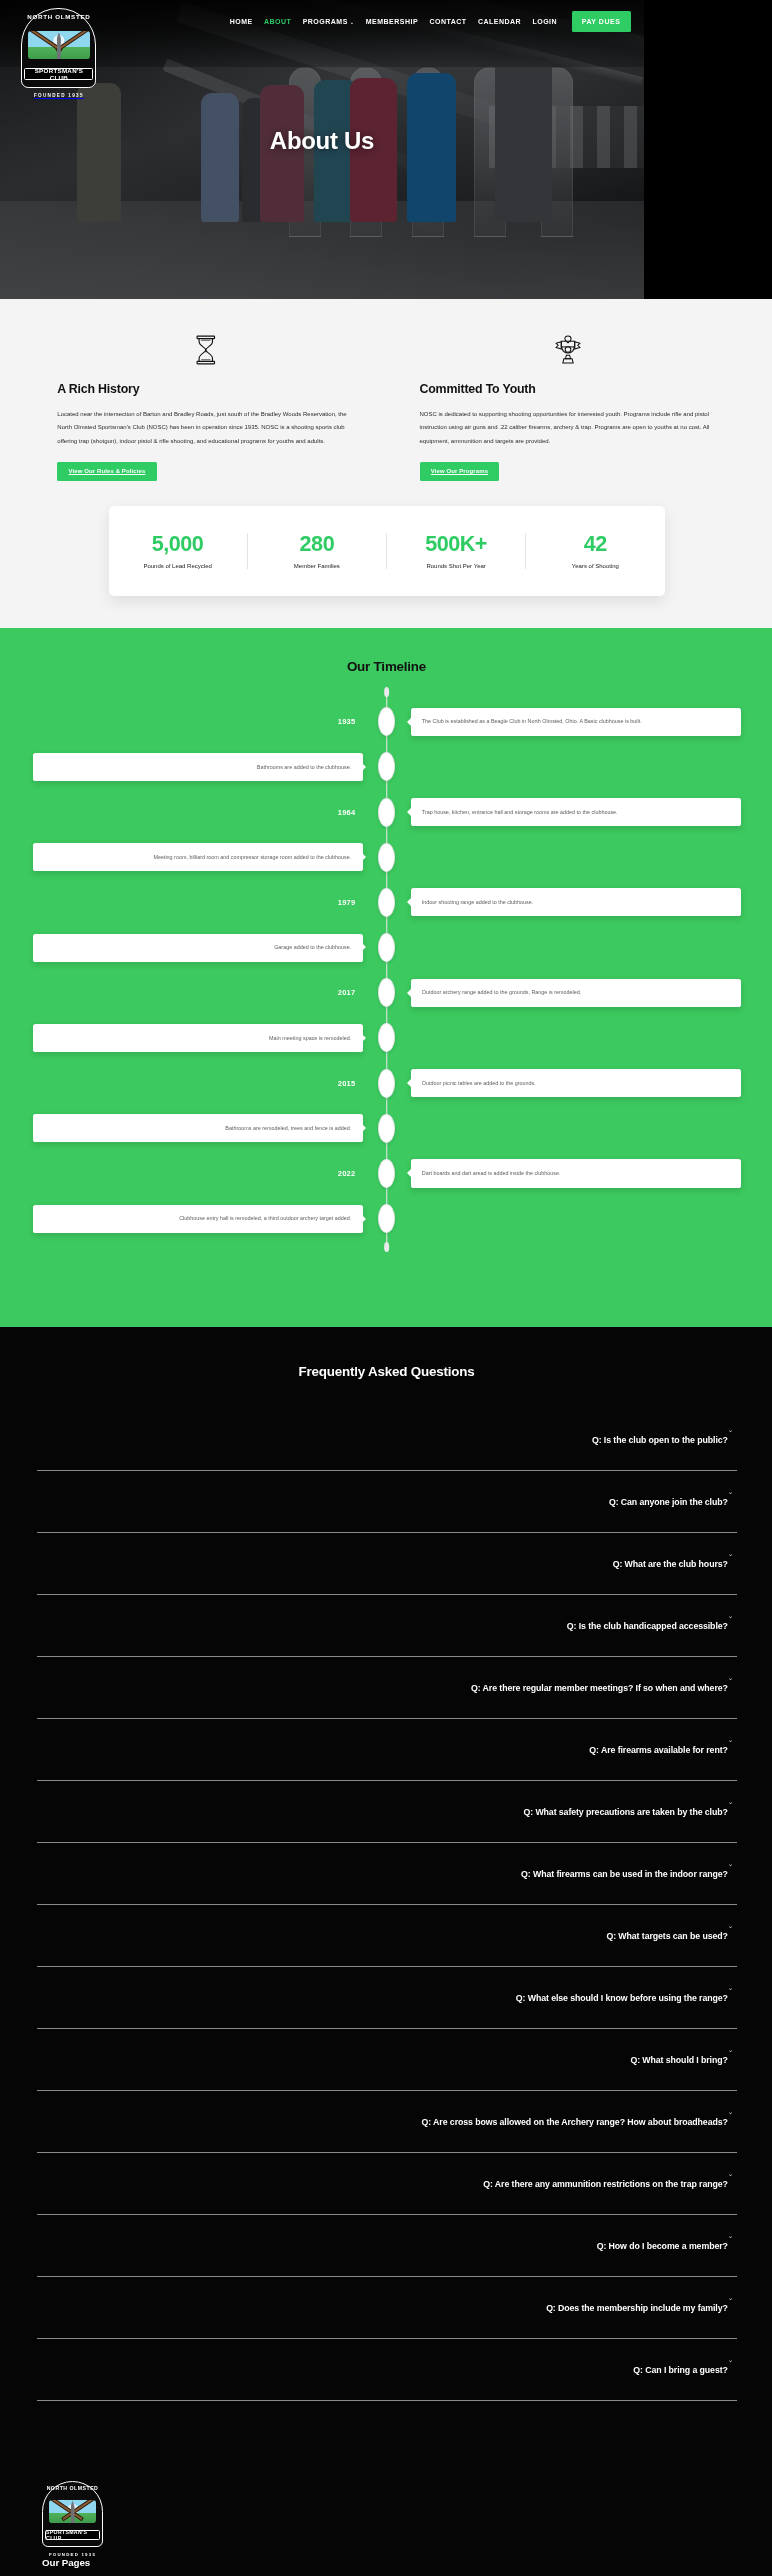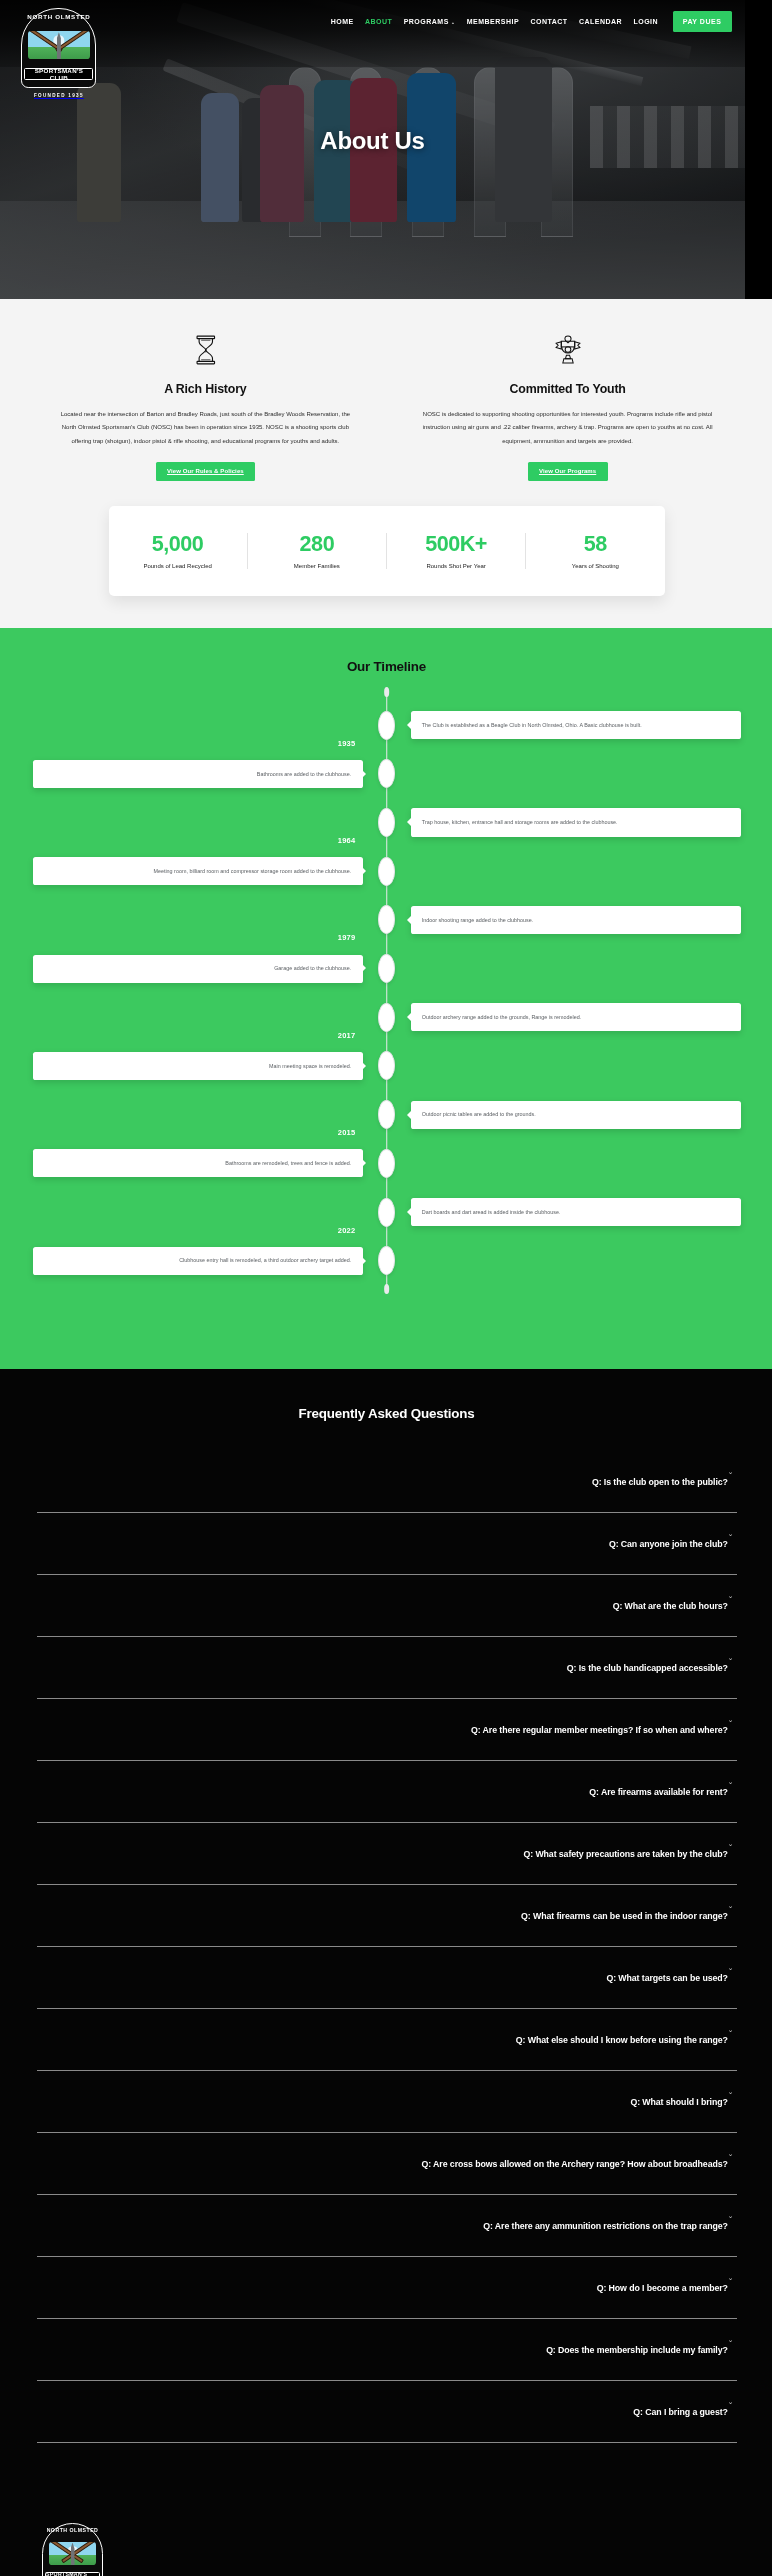--- a/index.html
+++ b/index.html
@@ -7,21 +7,21 @@
   body{
     font-family:"Liberation Sans", sans-serif;
     background:#000;
     color:#fff;
     -webkit-font-smoothing:antialiased;
   }
   .page{width:773px;overflow:hidden;position:relative;}
 
   
   .hero{
-    position:relative;height:299px;width:745px;overflow:hidden;
+    position:relative;height:299px;width:644px;overflow:hidden;
     background:
       radial-gradient(ellipse at 72% 18%, rgba(120,125,130,.55) 0%, rgba(0,0,0,0) 55%),
       radial-gradient(ellipse at 20% 75%, rgba(90,92,95,.35) 0%, rgba(0,0,0,0) 50%),
       linear-gradient(162deg,#26282a 0%,#3a3d40 22%,#4c5053 38%,#35383b 55%,#25282b 78%,#1b1d1f 100%);
   }
   .hero-img{
     position:absolute;inset:0;
   }
   .hero-img .beam{position:absolute;background:linear-gradient(180deg,rgba(180,185,190,.40),rgba(140,145,150,.10));}
   .hero-img .rail{position:absolute;background:linear-gradient(90deg,rgba(200,205,210,.35),rgba(130,135,140,.12));}
@@ -96,21 +96,21 @@
     text-shadow:0 1px 6.2px rgba(0,0,0,.55);
   }
 
   
   .light{
     background:#f4f4f4;padding:32px 0 0;position:relative;
   }
   .two-col{
     display:flex;width:716px;margin:0 auto;gap:29px;padding:0 10.3px;
   }
-  .col{flex:1;text-align:center;padding:0 18.5px;}
+  .col{flex:1;text-align:left;padding:0 18.5px;}
   .col-icon{height:38px;display:flex;align-items:center;justify-content:center;margin-bottom:13.4px;}
   .col-icon svg{display:block;}
   .col h2{
     font-size:12.4px;font-weight:800;color:#111;letter-spacing:-0.2px;margin-bottom:11.3px;
   }
   .col p{
     font-size:6px;line-height:2.25;color:#2b2b2b;margin-bottom:13.4px;
   }
   .btn-green{
     display:inline-block;background:#2ecc63;color:#fff;font-size:6px;font-weight:700;
@@ -152,21 +152,21 @@
   .tl-center{
     width:48px;display:flex;align-items:center;justify-content:center;position:relative;z-index:5;
   }
   .tl-node{
     width:17.5px;height:29px;border-radius:50%;background:#fff;border:1.5px solid #e1e3e5;
     box-shadow:0 1.5px 3.6px rgba(0,0,0,.10);
   }
   .tl-year{
     font-size:7.5px;font-weight:800;color:#fff;white-space:nowrap;letter-spacing:0.2px;
   }
-  .tl-year.l{margin-right:7.2px;margin-top:36px;}
+  .tl-year.l{margin-right:7.2px;}
   .tl-year.r{margin-left:7.2px;}
   .tl-card{
     background:#fff;border-radius:2.6px;padding:8.8px 11.3px;position:relative;
     box-shadow:0 2.1px 6.2px rgba(0,0,0,.13);width:100%;max-width:330px;
     font-size:5.4px;line-height:1.95;color:#5b5f63;
   }
   .tl-card.r{text-align:left;}
   .tl-card.l{text-align:right;}
   .tl-card::after{
     content:"";position:absolute;top:50%;margin-top:-4.1px;border:4.1px solid transparent;
@@ -312,21 +312,21 @@
         </div>
         <div class="stat">
           <div class="num">280</div>
           <div class="lbl">Member Families</div>
         </div>
         <div class="stat">
           <div class="num">500K+</div>
           <div class="lbl">Rounds Shot Per Year</div>
         </div>
         <div class="stat">
-          <div class="num">58</div>
+          <div class="num">42</div>
           <div class="lbl">Years of Shooting</div>
         </div>
       </div>
     </div>
   </section>
 
   <section class="timeline-sec">
     <h2>Our Timeline</h2>
     <div class="tl" id="timeline-rows">
       <div class="tl-spine"></div>

